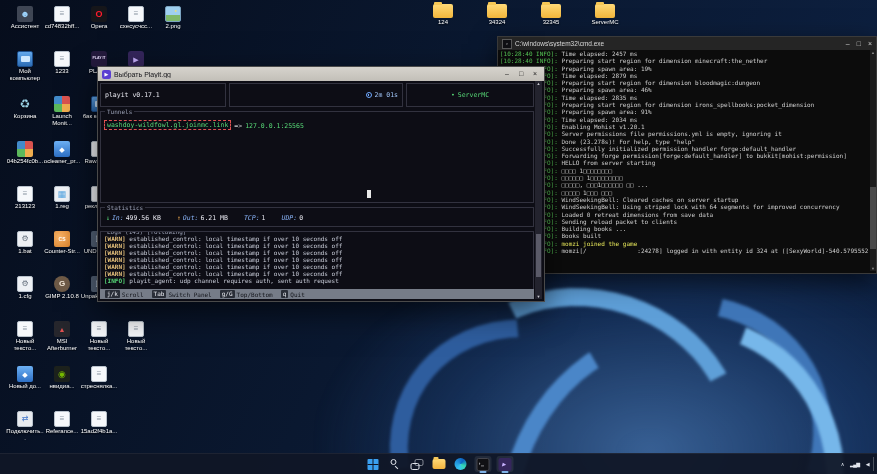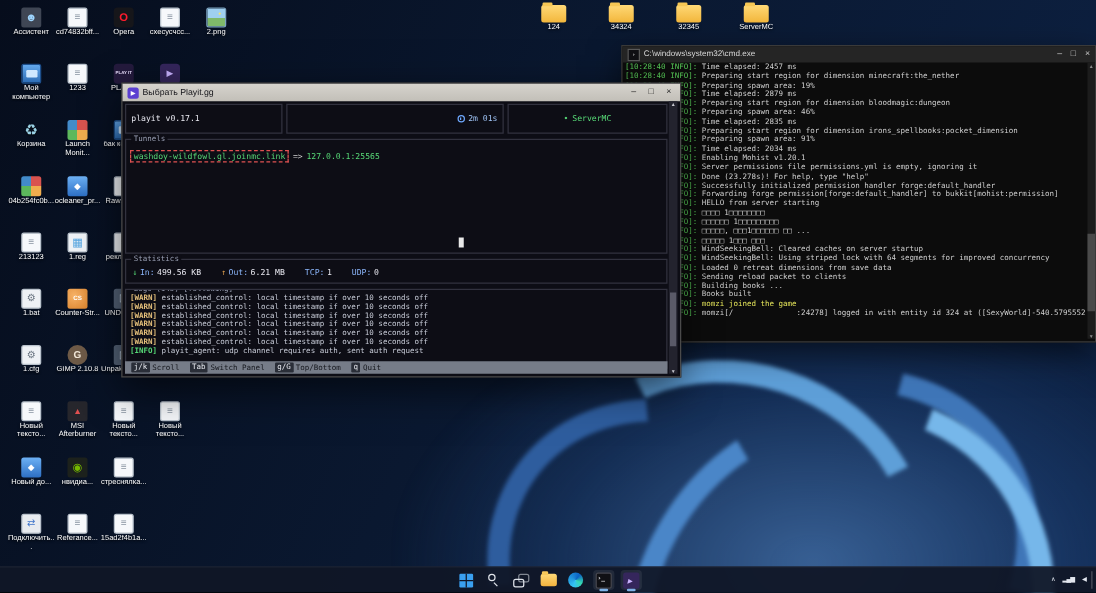--- a/index.html
+++ b/index.html
@@ -79,31 +79,31 @@
   .p-toprow{display:flex;gap:3px;height:24px;margin:2px 0 0;}
   .p-box{border:1px solid #32323f;display:flex;align-items:center;padding:0 4px;font-size:6.5px;box-sizing:border-box;}
   .p-box-version{width:126px;color:#e8e8f0;}
   .p-box-uptime{flex:1;justify-content:flex-end;gap:3px;color:#9fc3f5;padding-left:48px;}
   .clock-ico{width:6px;height:6px;border:1px solid #6ea8fe;border-radius:50%;position:relative;box-sizing:border-box;}
   .clock-ico::before{content:"";position:absolute;left:1.5px;top:0.5px;width:1px;height:2px;background:#6ea8fe;}
   .p-box-verified{width:128px;justify-content:center;gap:3px;color:#57d977;}
   .p-panel{position:relative;border:1px solid #32323f;margin-top:4px;box-sizing:border-box;}
   .p-panel-title{position:absolute;top:-4px;left:4px;background:#0d0d15;padding:0 2px;font-size:6px;color:#9aa0b4;}
   .p-tunnels{height:92px;}
-  .tunnel-row{display:inline-flex;align-items:center;margin:5px 0 0 3px;font-size:6.5px;}
+  .tunnel-row{display:inline-flex;align-items:flex-end;margin:5px 0 0 3px;font-size:6.5px;}
   .tunnel-sel{border:1px dashed #e05252;padding:0 2px;color:#57d977;}
   .tunnel-arrow{color:#d0d0d0;margin:0 3px;}
   .tunnel-target{color:#57d977;}
   .cursor-block{position:absolute;left:266px;top:78px;width:4px;height:8px;background:#e8e8e8;}
   .p-stats{height:20px;}
   .stats-row{display:flex;align-items:center;gap:16px;padding:6px 5px 0;font-size:6.5px;}
   .stat{display:inline-flex;gap:2px;align-items:center;}
   .arr{font-size:6.5px;}
   .arr.down{color:#57d977;}.arr.up{color:#e0a04e;}
-  .stat-label{color:#8ab4f8;}
+  .stat-label{color:#8ab4f8;font-style:italic;}
   .stat-val{color:#e8e8f0;}
   .p-logs{height:64px;overflow:hidden;}
   .p-log-line{font-size:6px;line-height:7px;padding-left:3px;white-space:pre;color:#c8ccd8;}
   .p-log-line:first-child{margin-top:3px;}
   .lv{font-weight:bold;}
   .lv-warn{color:#e5c07b;}
   .lv-info{color:#57d977;}
   .p-statusbar{position:absolute;left:0;right:0;bottom:0;height:10px;background:#767c88;
     display:flex;align-items:center;gap:8px;padding:0 5px;font-size:6px;color:#14161c;}
   .sb-item{display:inline-flex;align-items:center;gap:2px;}

